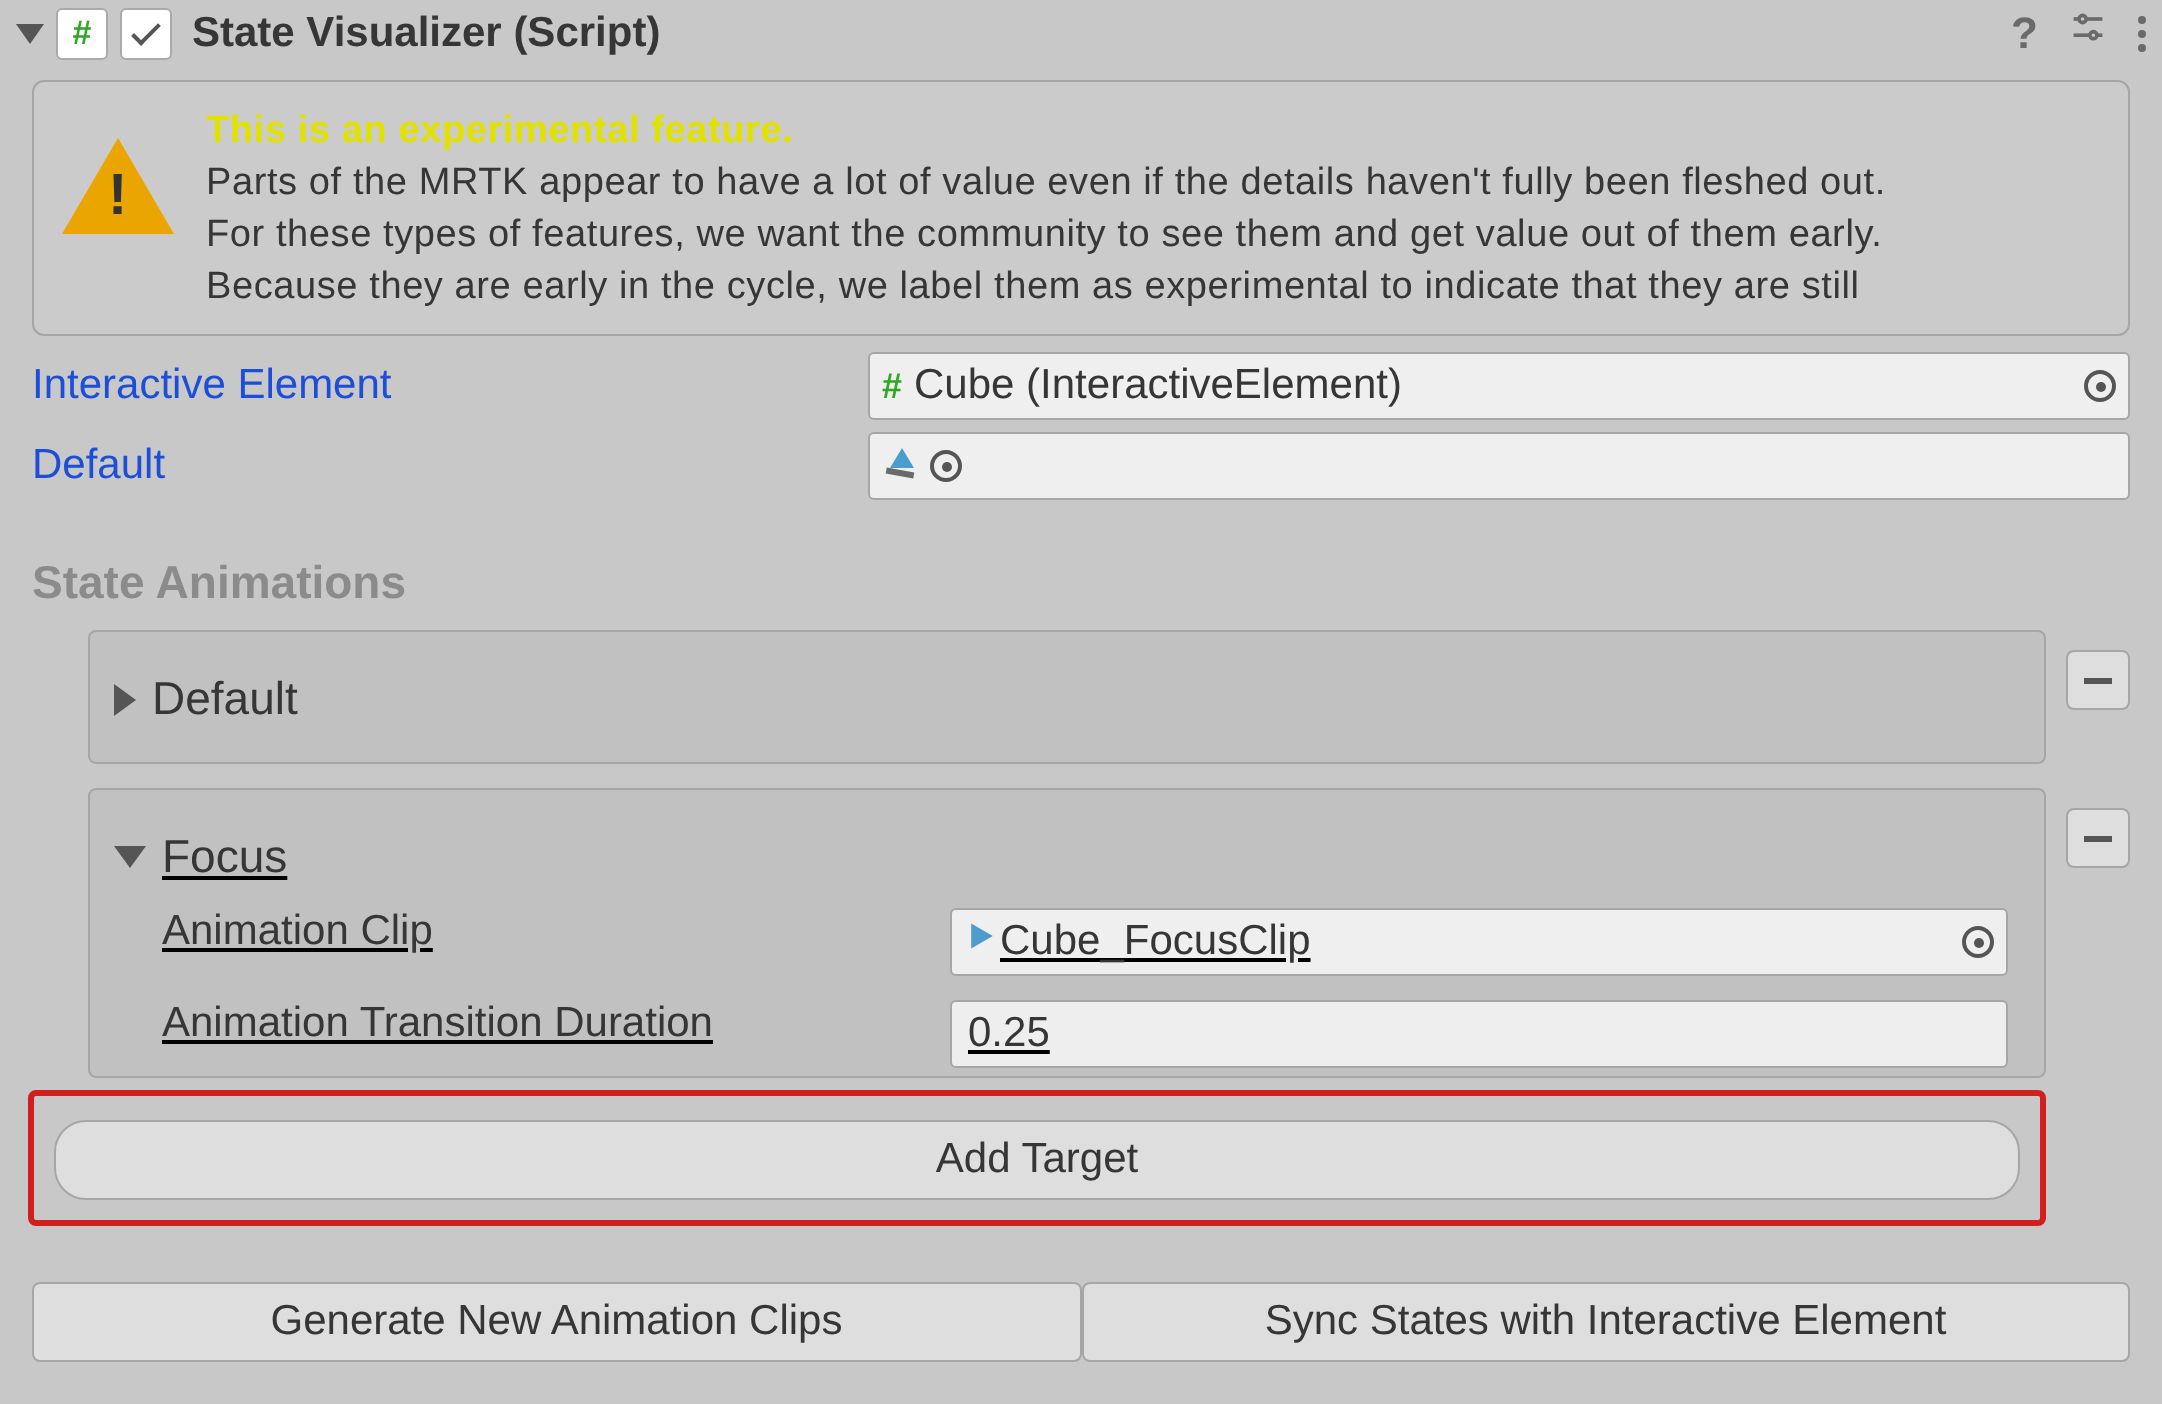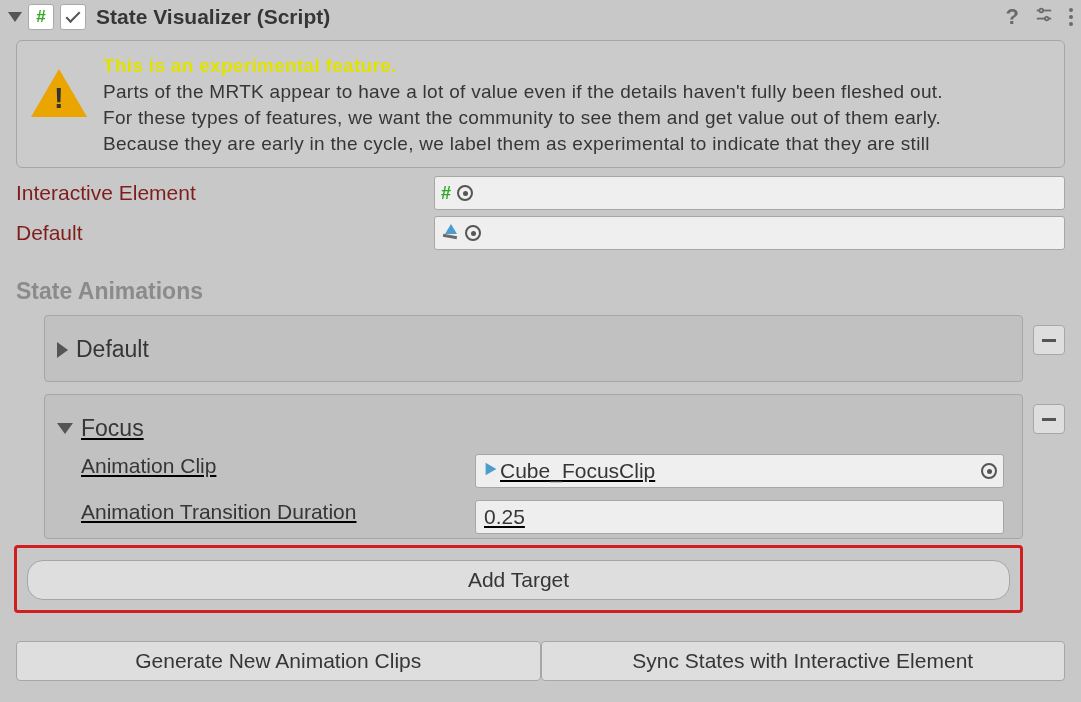--- a/index.html
+++ b/index.html
@@ -38,21 +38,21 @@
     border-left: 28px solid transparent; border-right: 28px solid transparent; border-bottom: 48px solid #eaa500;
     position: relative; margin-top: 16px;
   }
   .warn-tri .bang {
     position: absolute; top: 13px; left: -5px; font-size: 29px; color: #333; font-weight: bold;
   }
   .info-text { font-size: 19px; color: #363636; line-height: 26px; letter-spacing: 0.3px; }
   .info-text .exp { color: #e2e200; font-weight: bold; }
 
   .prop-row { display: flex; align-items: center; margin: 6px 0; }
-  .prop-label { flex: 0 0 418px; font-size: 21px; color: #7f1d1d; }
+  .prop-label { flex: 0 0 418px; font-size: 21px; color: #1d4ed8; }
   .obj-field {
     flex: 1; background: #efefef; border: 1px solid #a6a6a6; border-radius: 3px;
     height: 34px; display: flex; align-items: center; padding: 0 6px; font-size: 21px; color: #363636;
   }
   .obj-hash { color: #2fa823; font-weight: bold; margin-right: 6px; font-size: 18px; }
   .obj-val { flex: 1; }
   .odot { width: 16px; height: 16px; border: 2px solid #555; border-radius: 50%; display: flex; align-items: center; justify-content: center; }
   .odot::after { content: ''; width: 5px; height: 5px; background: #555; border-radius: 50%; }
   .anim-icon svg { width: 18px; height: 18px; }
   .trans-icon { position: relative; width: 20px; height: 18px; margin-right: 4px; }
@@ -137,20 +137,21 @@
       <div>Parts of the MRTK appear to have a lot of value even if the details haven't fully been fleshed out.</div>
       <div>For these types of features, we want the community to see them and get value out of them early.</div>
       <div>Because they are early in the cycle, we label them as experimental to indicate that they are still</div>
     </div>
   </div>
 
   <div class="prop-row">
     <div class="prop-label">Interactive Element</div>
     <div class="obj-field">
       <span class="obj-hash">#</span>
+      <span class="obj-val">Cube (InteractiveElement)</span>
       <span class="odot"></span>
     </div>
   </div>
 
   <div class="prop-row">
     <div class="prop-label">Default</div>
     <div class="obj-field">
       <span class="trans-icon"></span>
       <span class="odot"></span>
     </div>

